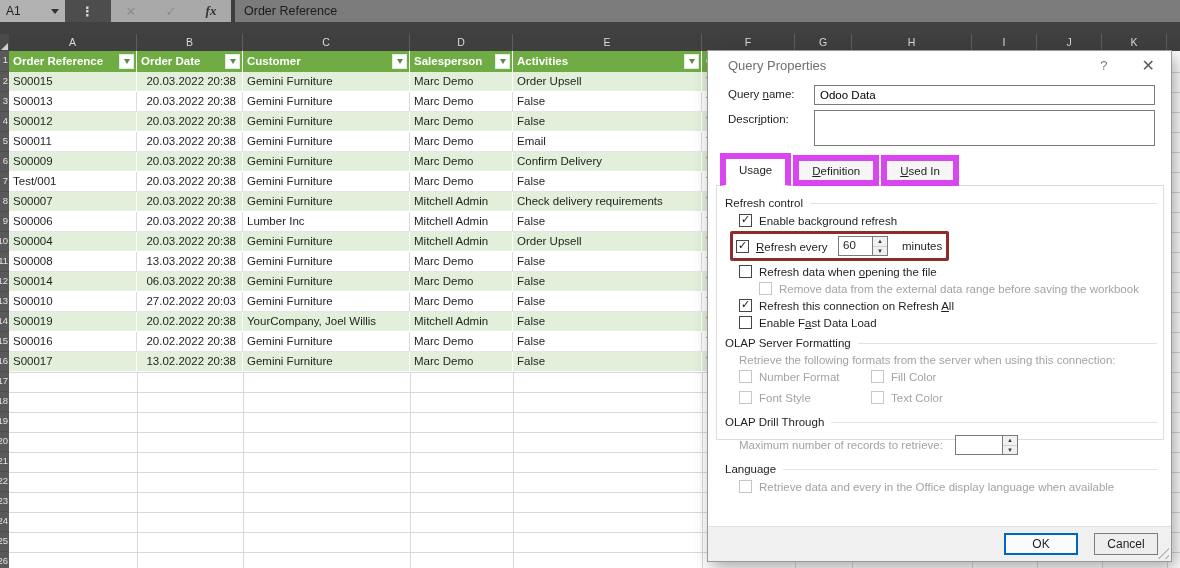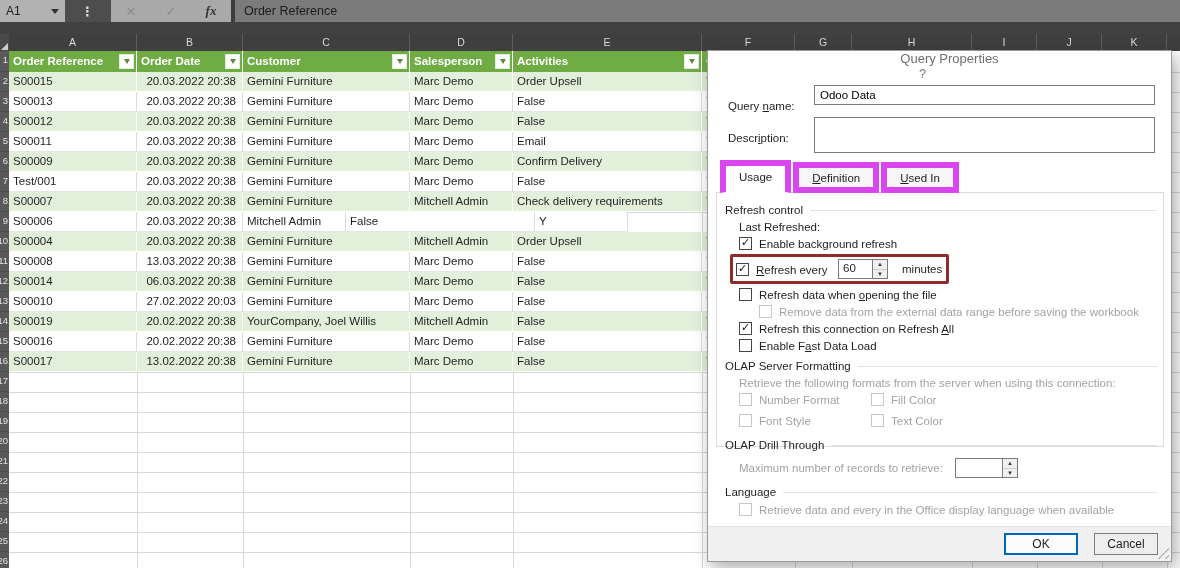--- a/index.html
+++ b/index.html
@@ -39,27 +39,27 @@
   .filter { position:absolute; right:2px; top:3px; width:15px; height:15px; background:#fff; border:1px solid #e4ece0; display:flex; align-items:center; justify-content:center; }
   .filter i { width:0; height:0; border-left:3.5px solid transparent; border-right:3.5px solid transparent; border-top:5px solid #5f8747; }
   .row { display:flex; height:20px; }
   .row .td { line-height:19px; padding-left:4px; white-space:nowrap; overflow:hidden; border-right:1px solid #dcdcdc; border-bottom:1px solid #e6e6e6; background:#fff; }
   .row.band .td { background:#E2EFDA; border-right-color:#fff; border-bottom-color:#fff; }
   .td.num { text-align:right; padding-right:6px; padding-left:0; }
 
   
   #dialog { position:absolute; left:707px; top:50px; width:465px; height:512px; background:#fff; border:1px solid #999;
             box-shadow:4px 6px 16px rgba(0,0,0,.33); z-index:5; font-size:11.5px; }
-  .dtitle { height:29px; display:flex; align-items:center;flex-direction:column; }
+  .dtitle { height:29px; display:flex; align-items:center; }
   .dtitle .t { margin-left:20px; font-size:13px; color:#6f6f6f; }
   .dtitle .sp { flex:1; }
   .dtitle .help { color:#7a7a7a; font-size:13px; margin-right:34px; }
   .dtitle .close { color:#5c5c5c; font-size:16px; margin-right:16px; }
   .frow { display:flex; padding-left:20px; margin-top:5px; }
-  .frow .lab { width:86px; padding-top:3px;margin-top:12px; }
+  .frow .lab { width:86px; padding-top:3px; }
   .frow input[type=text] { width:341px; height:20px; border:1px solid #7a7a7a; font:inherit; padding:0 5px; }
   .frow textarea { width:341px; height:36px; border:1px solid #7a7a7a; font:inherit; resize:none; }
   u { text-decoration:underline; }
 
   .tabs { display:flex; margin:9px 0 0 12px; position:relative; z-index:2; }
   .tab { padding:4px 13px 3px; border:6px solid #d946ef; background:#f6f6f6; margin-right:2px; margin-bottom:-1px; }
   .tab.sel { background:#fff; border-bottom:1px solid #fff; padding-top:5px; margin-top:-2px; }
   .tabpage { margin:0 8px 0 8px; width:448px; height:255px; border:1px solid #dcdcdc; background:#fff; padding:7px 6px 0 8px; position:relative; z-index:1; }
 
   .group-h { display:flex; align-items:center; margin:4px 0 5px 0; }
@@ -324,20 +324,21 @@
     <div class="td num" style="width:106px">20.03.2022 20:38</div>
     <div class="td" style="width:167px">Gemini Furniture</div>
     <div class="td" style="width:103px">Mitchell Admin</div>
     <div class="td" style="width:189px">Check delivery requirements</div>
     <div class="td" style="width:93px">Y</div>
   </div>
 
   <div class="row">
     <div class="td" style="width:128px">S00006</div>
     <div class="td num" style="width:106px">20.03.2022 20:38</div>
+    <div class="td" style="width:167px">Lumber Inc</div>
     <div class="td" style="width:103px">Mitchell Admin</div>
     <div class="td" style="width:189px">False</div>
     <div class="td" style="width:93px">Y</div>
   </div>
 
   <div class="row band">
     <div class="td" style="width:128px">S00004</div>
     <div class="td num" style="width:106px">20.03.2022 20:38</div>
     <div class="td" style="width:167px">Gemini Furniture</div>
     <div class="td" style="width:103px">Mitchell Admin</div>
@@ -422,21 +423,20 @@
     <div class="tab sel">Usa<u>g</u>e</div>
     <div class="tab"><u>D</u>efinition</div>
     <div class="tab"><u>U</u>sed In</div>
   </div>
 
   <div class="tabpage">
     <div class="group-h">
       <span>Refresh control</span>
         <span class="line"></span>
     </div>
-    <div class="ind">Last Refreshed:</div>
 
     <label class="chk">
       <span class="box ck"></span>
       <span class="lbl">Enable back<u>g</u>round refresh</span>
     </label>
 
     <div class="redbox">
       <label class="chk">
         <span class="box ck"></span>
         <span class="lbl"><u>R</u>efresh every</span>

